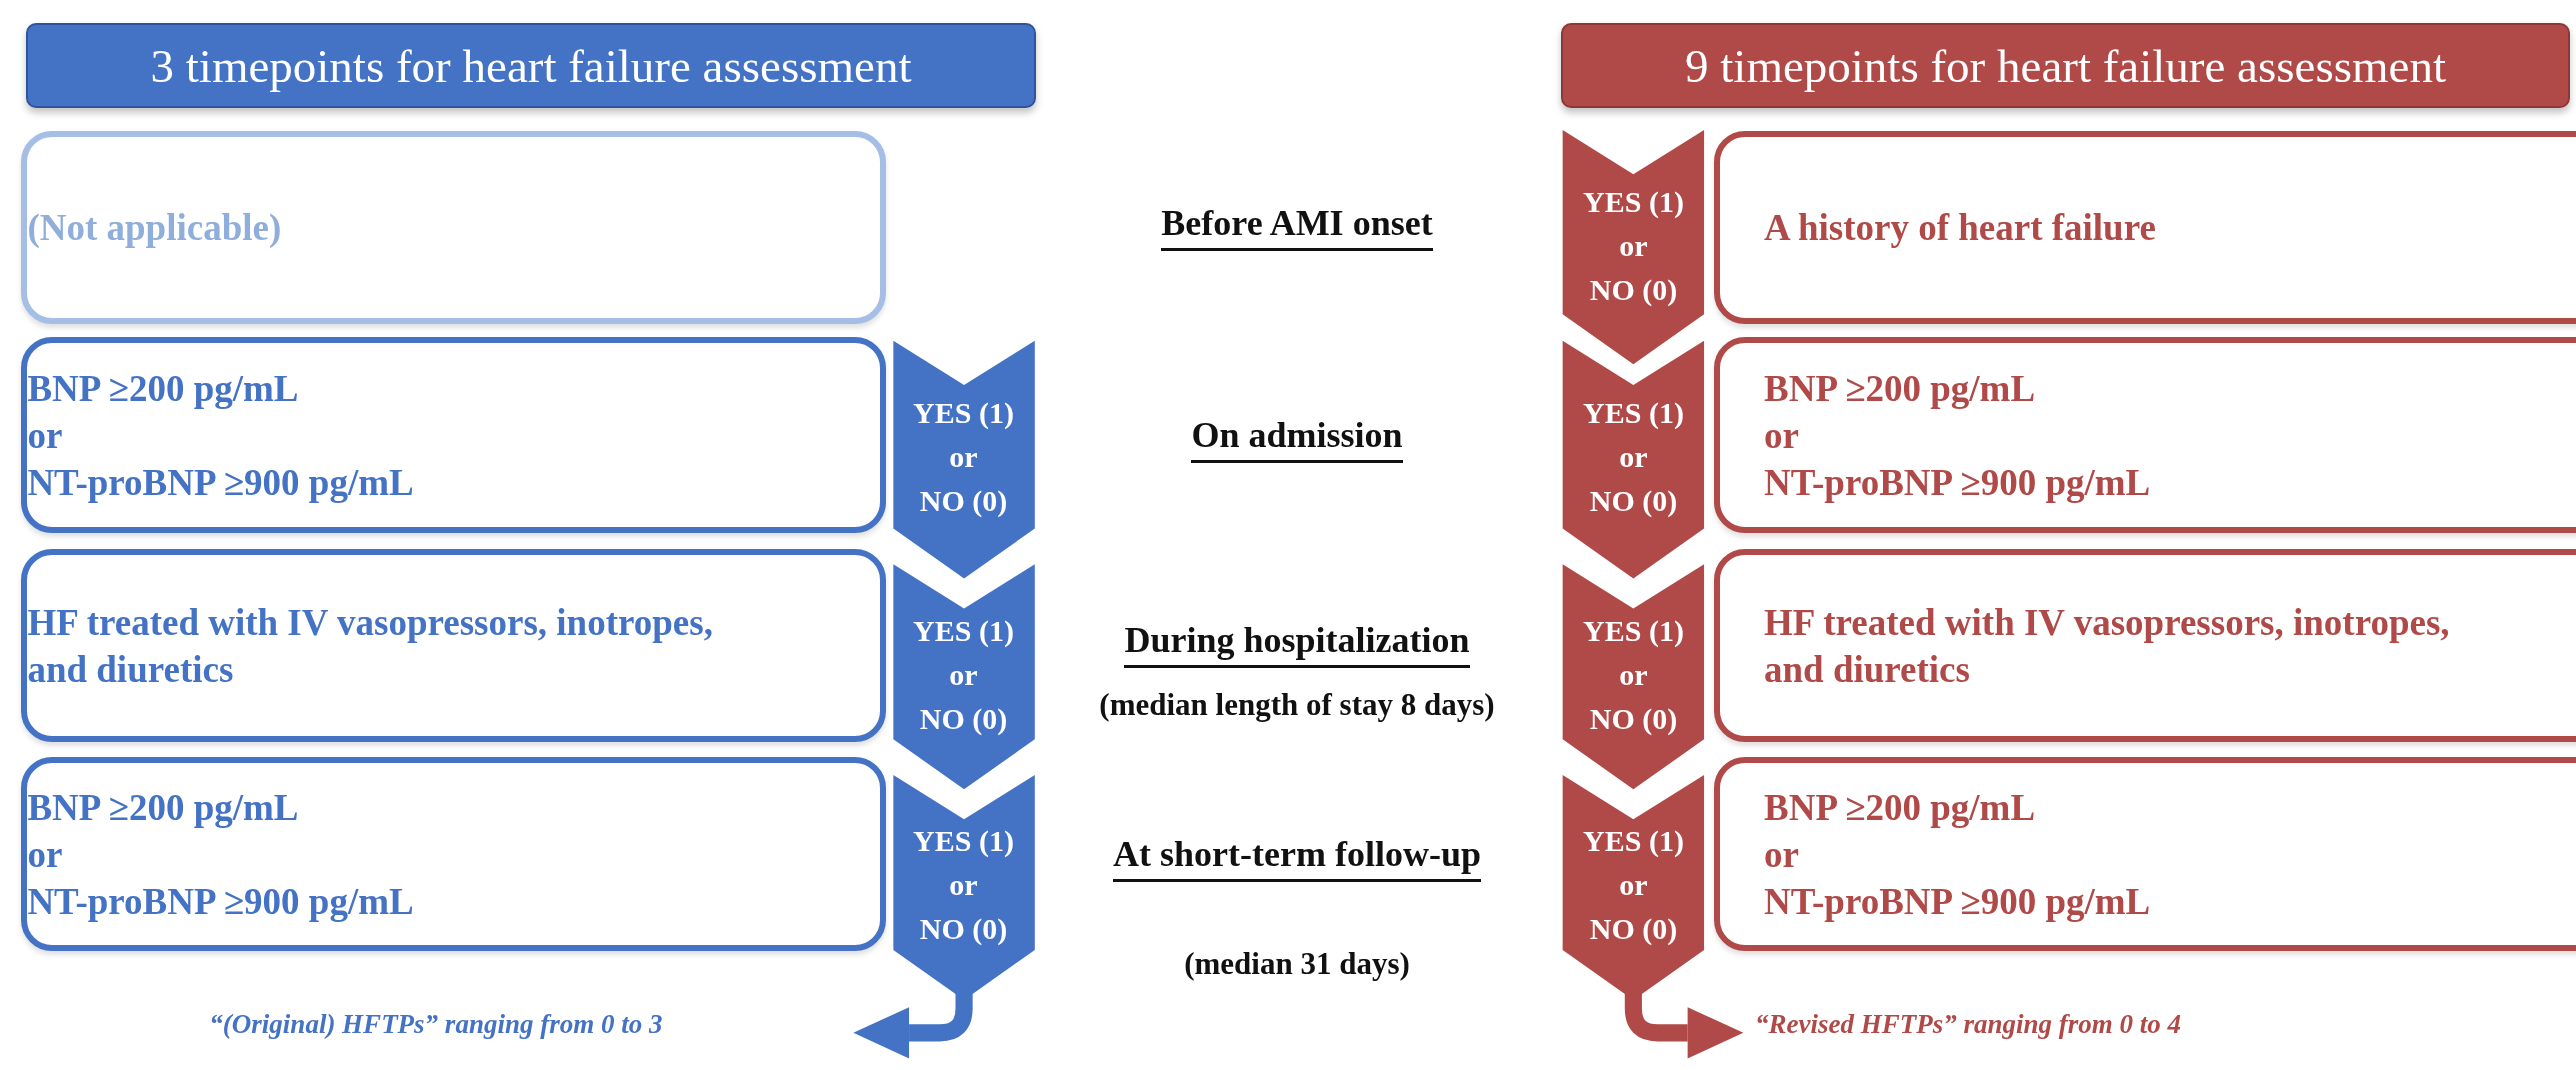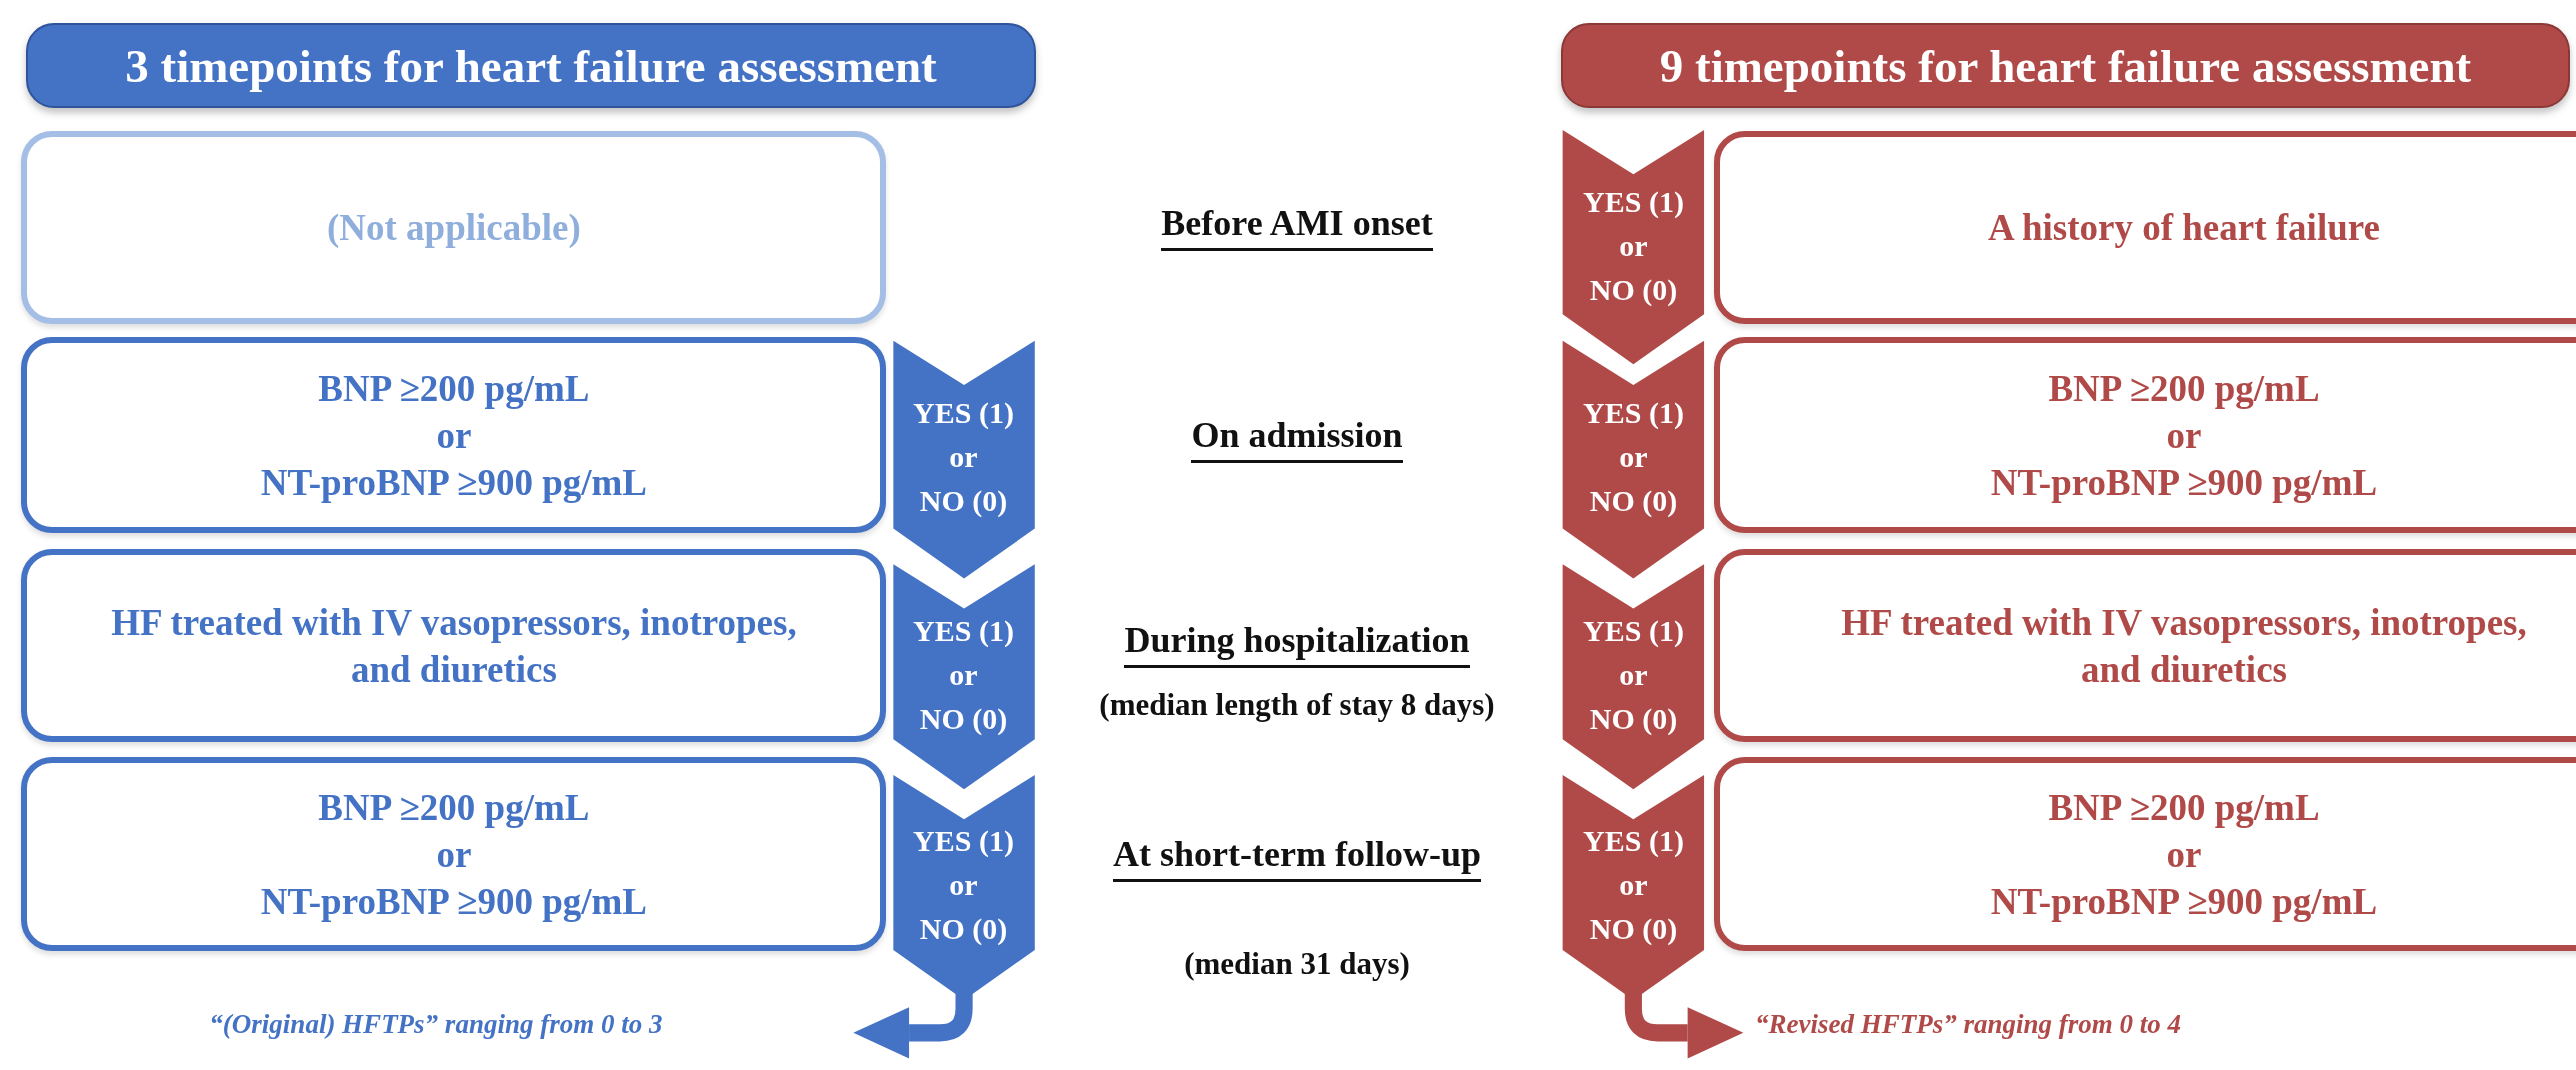--- a/index.html
+++ b/index.html
@@ -10,26 +10,26 @@
   body{font-family:"Liberation Serif", serif; font-weight:bold;}
   .canvas{position:relative;width:2576px;height:1070px;background:#fff;overflow:hidden;}
   .overlay{position:absolute;left:0;top:0;width:2576px;height:1070px;pointer-events:none;}
 
   .chev-blue{fill:var(--blue);}
   .chev-red{fill:var(--red);}
   .arrow-blue{stroke:var(--blue);stroke-width:24;fill:none;}
   .arrow-red{stroke:var(--red);stroke-width:24;fill:none;}
 
   .banner{position:absolute;display:flex;align-items:center;justify-content:center;
-    border-radius:28px;color:var(--white);font-size:47px;font-weight:bold;
+    border-radius:10px;color:var(--white);font-size:47px;font-weight:normal;
     box-shadow:0 4.3px 7.1px rgba(90,90,90,.35);}
   .banner.blue{background:var(--blue);border:2.1px solid #30549B;}
   .banner.red{background:var(--red);border:2.1px solid #8C3836;}
 
-  .box{position:absolute;display:flex;flex-direction:column;align-items:center;justify-content:center;
+  .box{position:absolute;display:flex;flex-direction:column;align-items:flex-start;justify-content:center;
     border-radius:31px;background:#fff;font-size:37px;line-height:47px;text-align:center;
     box-shadow:0 3.6px 5.7px rgba(120,120,120,.22);}
   .box.blue{border:6.4px solid var(--blue);color:var(--blue);}
   .box.blue-muted{border:6.4px solid var(--blue-light);color:var(--blue-light-text);}
   .box.red{border:6.4px solid var(--red);color:var(--red);padding-left:44px;}
   .box .line{display:block;}
 
   .chev-label{position:absolute;display:flex;flex-direction:column;align-items:center;justify-content:center;
     color:var(--white);font-size:30px;line-height:44px;text-align:center;}
 

